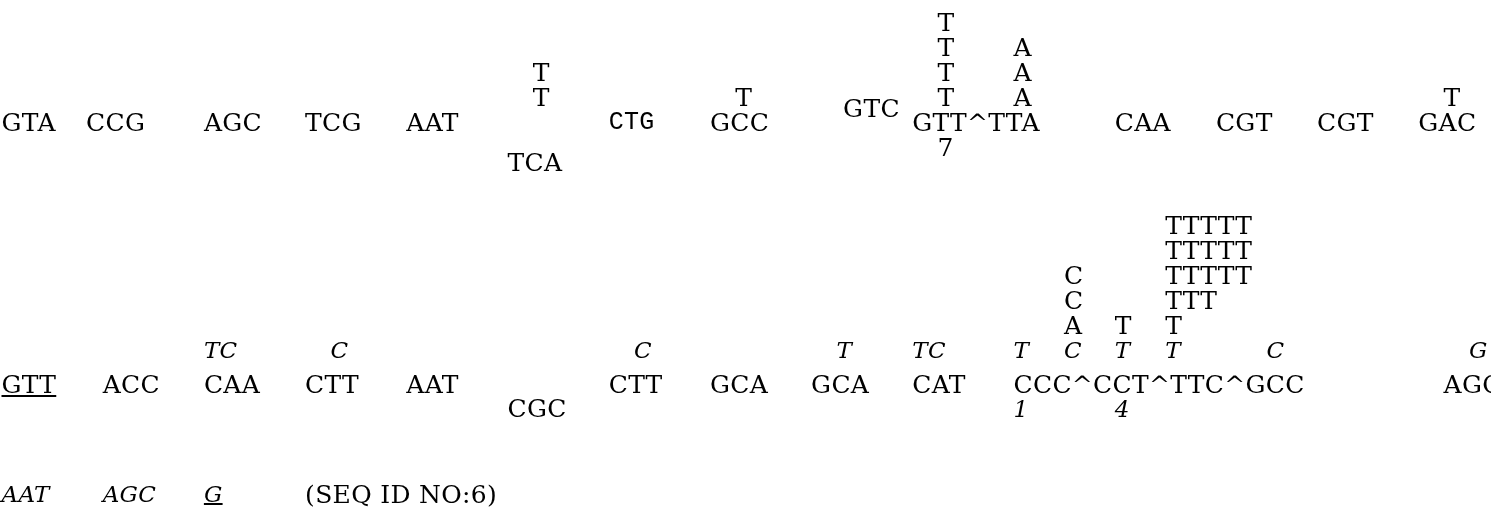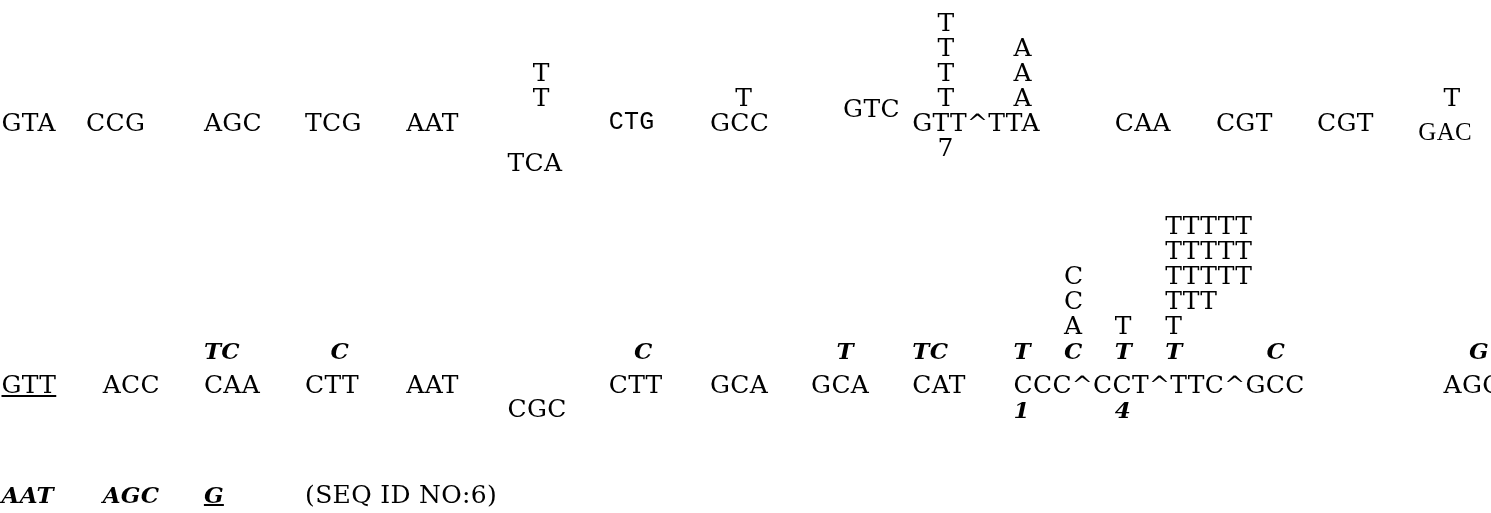--- a/index.html
+++ b/index.html
@@ -33,21 +33,21 @@
     white-space: pre;
     letter-spacing: 0.32px;
   }
 
   .run.mono-base {
     font-family: "DejaVu Serif", "Liberation Serif", serif;
     text-align: right;
   }
 
   .bold-it {
-    font-weight: bold;
+    font-weight: normal;
     font-style: italic;
     font-family: "DejaVu Serif", "Liberation Serif", serif;
     font-size: 23px;
     letter-spacing: 0.32px;
   }
 
   .underline-g {
     text-decoration: underline;
     text-underline-offset: 1px;
   }
@@ -63,21 +63,21 @@
       <span class="run mono-base" style="left: 305.1px; top: 110px;">TCG</span>
       <span class="run mono-base" style="left: 406.3px; top: 110px;">AAT</span>
       <span class="run mono-base" style="left: 507.5px; top: 110px; margin-top: 40px;">TCA</span>
       <span class="run mono-base" style="left: 608.7px; top: 110px; font-family: Liberation Mono, monospace;">CTG</span>
       <span class="run mono-base" style="left: 709.9px; top: 110px;">GCC</span>
       <span class="run mono-base" style="left: 811.1px; top: 96px; margin-left: 32px;">GTC</span>
       <span class="run mono-base" style="left: 912.3px; top: 110px;">GTT^TTA</span>
       <span class="run mono-base" style="left: 1114.7px; top: 110px;">CAA</span>
       <span class="run mono-base" style="left: 1215.9px; top: 110px;">CGT</span>
       <span class="run mono-base" style="left: 1317.1px; top: 110px;">CGT</span>
-      <span class="run mono-base" style="left: 1418.3px; top: 119px; font-family: Liberation Serif, serif;">GAC</span>
+      <span class="run mono-base" style="left: 1418.3px; top: 110px;">GAC</span>
       <span class="run" style="left: 532.8px; top: 85px;">T</span>
       <span class="run" style="left: 532.8px; top: 60px;">T</span>
       <span class="run" style="left: 735.2px; top: 85px;">T</span>
       <span class="run" style="left: 937.6px; top: 85px;">T</span>
       <span class="run" style="left: 937.6px; top: 60px;">T</span>
       <span class="run" style="left: 937.6px; top: 35px;">T</span>
       <span class="run" style="left: 937.6px; top: 10px;">T</span>
       <span class="run" style="left: 1013.5px; top: 85px;">A</span>
       <span class="run" style="left: 1013.5px; top: 60px;">A</span>
       <span class="run" style="left: 1013.5px; top: 35px;">A</span>

